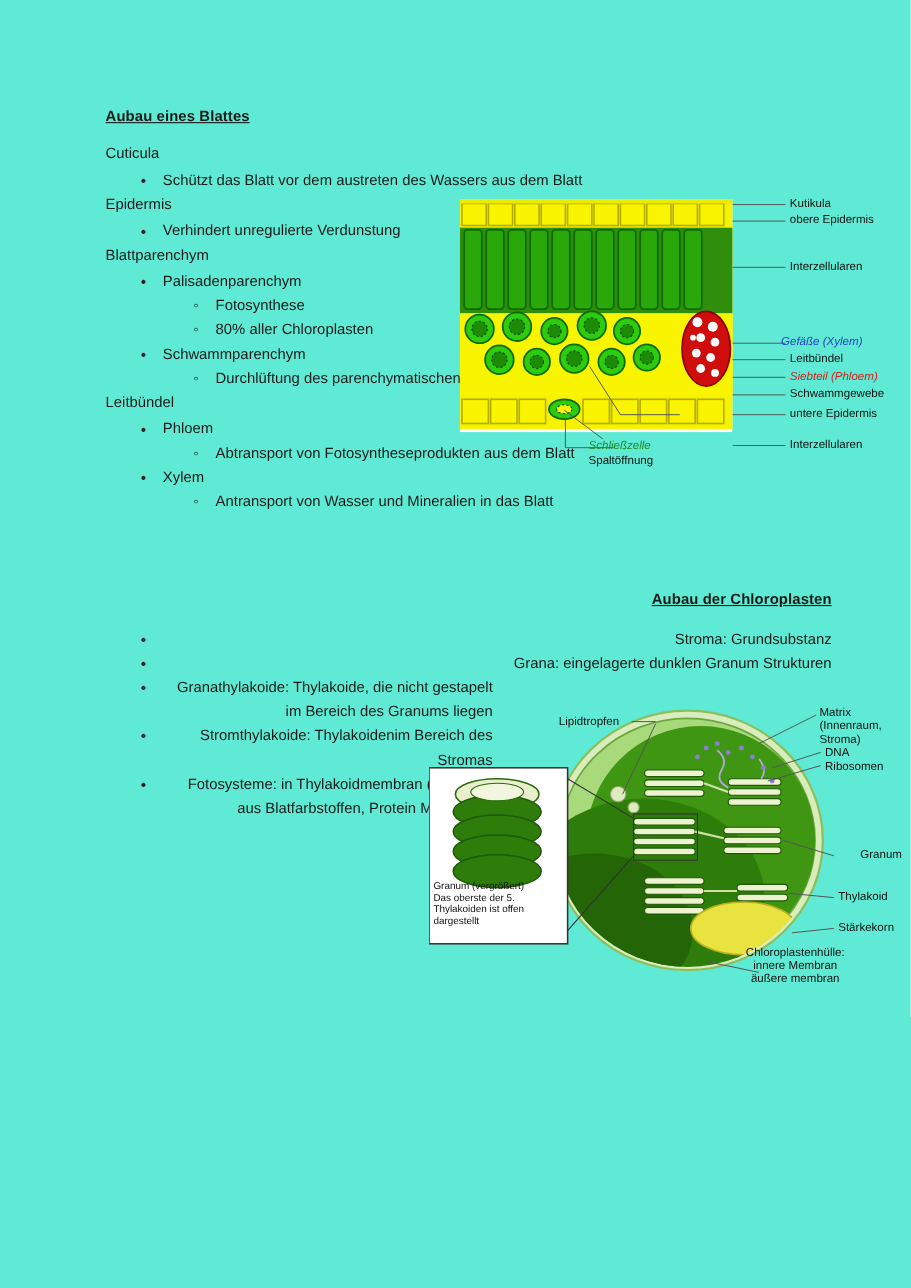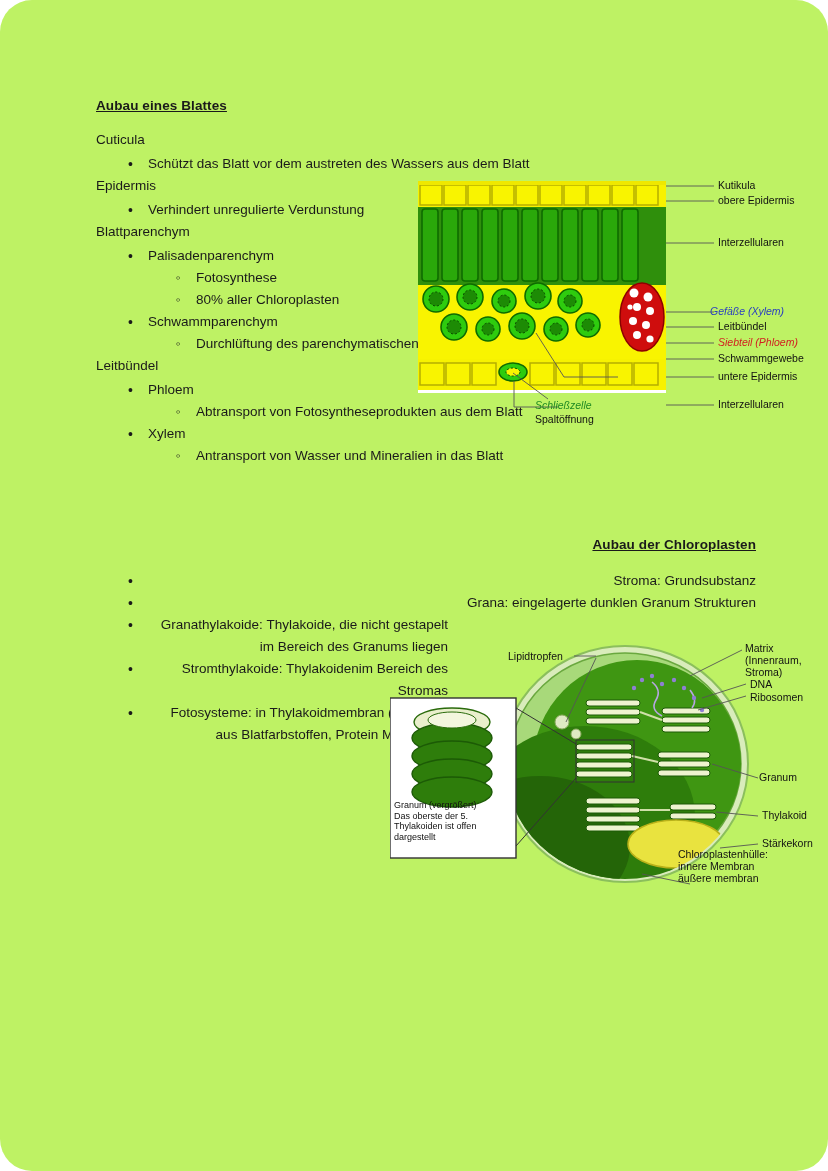--- a/index.html
+++ b/index.html
@@ -11,22 +11,21 @@
     width: 828px;
     height: 1171px;
     position: relative;
     font-family: "Liberation Sans", sans-serif;
     color: #1a1a1a;
     overflow: hidden;
   }
   .page {
     position: absolute;
     inset: 0;
-    background: #bef264;
-    border-radius: 32px;
+    background: #5eead4;
   }
 
   
   .doc {
     position: absolute;
     left: 96px;
     top: 98px;
     width: 660px;
   }
   .section-title {
@@ -414,24 +413,24 @@
         <path d="M330 212 L368 208"></path>
         <path d="M252 238 L300 248"></path>
       </g>
     </svg>
 
     <div class="clab" style="left:118px; top:14px;">Lipidtropfen</div>
     <div class="clab" style="left:355px; top:6px; white-space:pre-line;">Matrix
 (Innenraum, Stroma)</div>
     <div class="clab" style="left:360px; top:42px;">DNA</div>
     <div class="clab" style="left:360px; top:55px;">Ribosomen</div>
-    <div class="clab" style="left:369px; top:135px;">Granum</div>
+    <div class="clab" style="left:392px; top:135px;">Granum</div>
     <div class="clab" style="left:372px; top:173px;">Thylakoid</div>
     <div class="clab" style="left:372px; top:201px;">Stärkekorn</div>
-    <div class="clab" style="left:288px; top:212px; white-space:pre-line;">Chloroplastenhülle:
+    <div class="clab" style="left:288px; top:224px; white-space:pre-line;text-align:center;">Chloroplastenhülle:
 innere Membran
 äußere membran</div>
 
     <div class="inset-cap" style="left:4px; top:164px; width:118px;">Granum (vergrößert)
 Das oberste der 5.
 Thylakoiden ist offen
 dargestellt</div>
   </div>
 
 </div>

